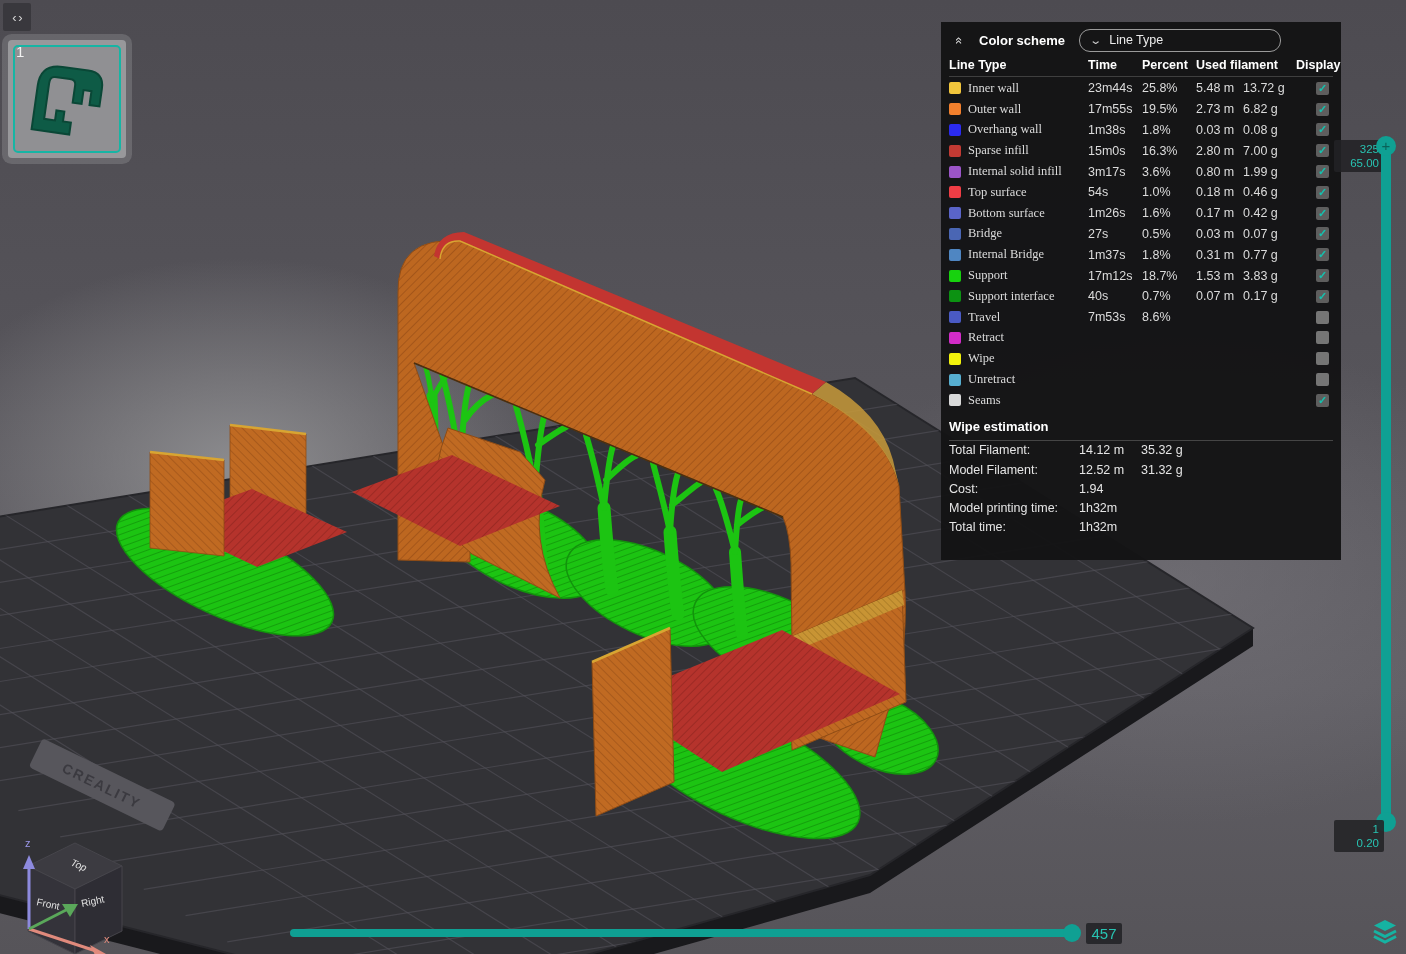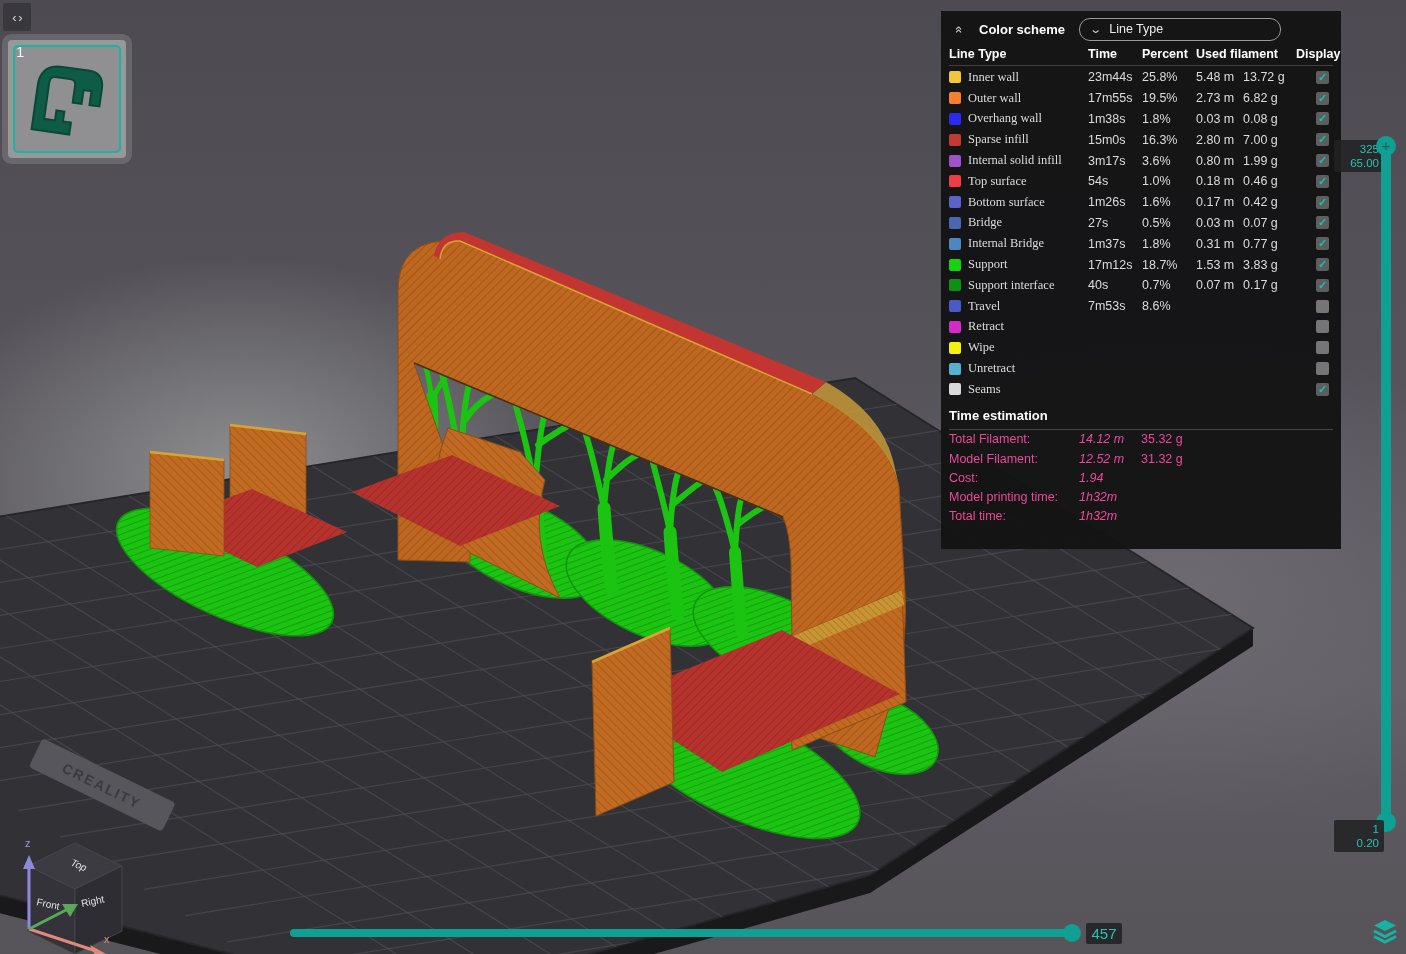--- a/index.html
+++ b/index.html
@@ -13,44 +13,44 @@
   
   .collapse-btn{position:absolute;left:3px;top:3px;width:28px;height:28px;background:#39383d;border-radius:2px;
     color:#d6d6d6;display:flex;align-items:center;justify-content:center;font-size:13px;letter-spacing:-1px;cursor:pointer;}
   
   .thumb{position:absolute;left:8px;top:40px;width:118px;height:118px;background:#98989b;border-radius:4px;
     box-shadow:0 0 0 6px rgba(152,152,155,.35);cursor:pointer;}
   .thumb-inner{position:absolute;left:5px;top:5px;right:5px;bottom:5px;border:2px solid #16b5a4;border-radius:5px;background:#909093;}
   .thumb-num{position:absolute;left:8px;top:3px;color:#f2f2f2;font-size:15px;}
   .thumb svg{position:absolute;left:10px;top:10px;}
   
-  .panel{position:absolute;left:941px;top:11px;width:400px;height:538px;background:rgba(20,20,21,.97);
+  .panel{position:absolute;left:941px;top:22px;width:400px;height:538px;background:rgba(20,20,21,.97);
     color:#dcdcdc;font-size:12.5px;box-sizing:border-box;padding:4px 8px 6px 8px;}
   .panel-head{display:flex;align-items:center;height:28px;gap:10px;}
   .collapse-up{width:20px;text-align:center;color:#e8e8e8;font-size:13px;transform:rotate(90deg);cursor:pointer;}
   .cs-label{font-weight:bold;color:#fff;font-size:13px;}
   .dropdown{margin-left:4px;flex:0 0 auto;width:178px;height:21px;border:1px solid #9a9a9a;border-radius:11px;
     display:flex;align-items:center;gap:9px;padding:0 11px;color:#ececec;cursor:pointer;}
   .dd-chev{font-size:11px;color:#cfcfcf;transform:scaleX(1.4);}
   .lt-row,.lt-head{display:flex;align-items:center;height:20.8px;}
   .lt-head{font-weight:bold;color:#fff;height:22px;border-bottom:1px solid #3f3f3f;margin-bottom:1px;}
   .swatch{width:12px;height:12px;border-radius:2px;margin-right:7px;flex:0 0 12px;}
   .col-label{flex:0 0 120px;font-family:Liberation Serif, serif;}
   .col-time{flex:0 0 54px;}
   .col-pct{flex:0 0 54px;}
   .col-len{flex:0 0 47px;}
   .col-wt{flex:0 0 53px;}
   .h-label{flex:0 0 139px;}
   .chk{width:13px;height:13px;border-radius:2px;background:#757575;margin-left:20px;display:flex;
     align-items:center;justify-content:center;font-size:11px;line-height:13px;color:#17c0ad;cursor:pointer;}
   .chk.on{background:#5e5e5e;font-weight:bold;}
   .tot-title{font-weight:bold;color:#fff;font-size:13px;height:26px;display:flex;align-items:center;border-bottom:1px solid #454545;margin-top:3px;}
-  .tot-row{display:flex;height:19.2px;align-items:center;color:#ec4899;}
+  .tot-row{display:flex;height:19.2px;align-items:center;color:#e5e5e5;}
   .t-label{flex:0 0 130px;}
-  .t-v1{flex:0 0 62px;font-style:italic;}
+  .t-v1{flex:0 0 62px;}
   
   .vtrack{position:absolute;left:1381px;top:146px;width:10px;height:674px;background:#0fa093;border-radius:5px;cursor:pointer;}
   .vhandle{position:absolute;width:20px;height:20px;border-radius:50%;background:#0fa093;left:1376px;cursor:grab;
     color:#0a6158;font-size:15px;text-align:center;line-height:19px;}
   .vh-top{top:136px;}
   .vh-bot{top:812px;}
   .slider-tag{position:absolute;background:rgba(34,34,38,.88);color:#28c3b2;border-radius:2px;
     font-size:11.5px;line-height:14px;text-align:right;padding:2px 5px;}
   .tag-top{left:1334px;top:108px;width:40px;margin-top:32px;}
   .tag-bot{left:1334px;top:820px;width:40px;}
@@ -363,21 +363,21 @@
           <span class="swatch" style="background: rgb(217, 217, 217);"></span>
           <span class="col-label">Seams</span>
           <span class="col-time"></span>
           <span class="col-pct"></span>
           <span class="col-len"></span>
           <span class="col-wt"></span>
           <span class="chk on">✓</span>
         </div>
       </div>
 
-  <div class="tot-title">Time estimation</div>
+  <div class="tot-title">Wipe estimation</div>
   <div id="tot-rows">
         <div class="tot-row">
           <span class="t-label">Total Filament:</span>
           <span class="t-v1">14.12 m</span>
           <span class="t-v2">35.32 g</span>
         </div>
         <div class="tot-row">
           <span class="t-label">Model Filament:</span>
           <span class="t-v1">12.52 m</span>
           <span class="t-v2">31.32 g</span>

